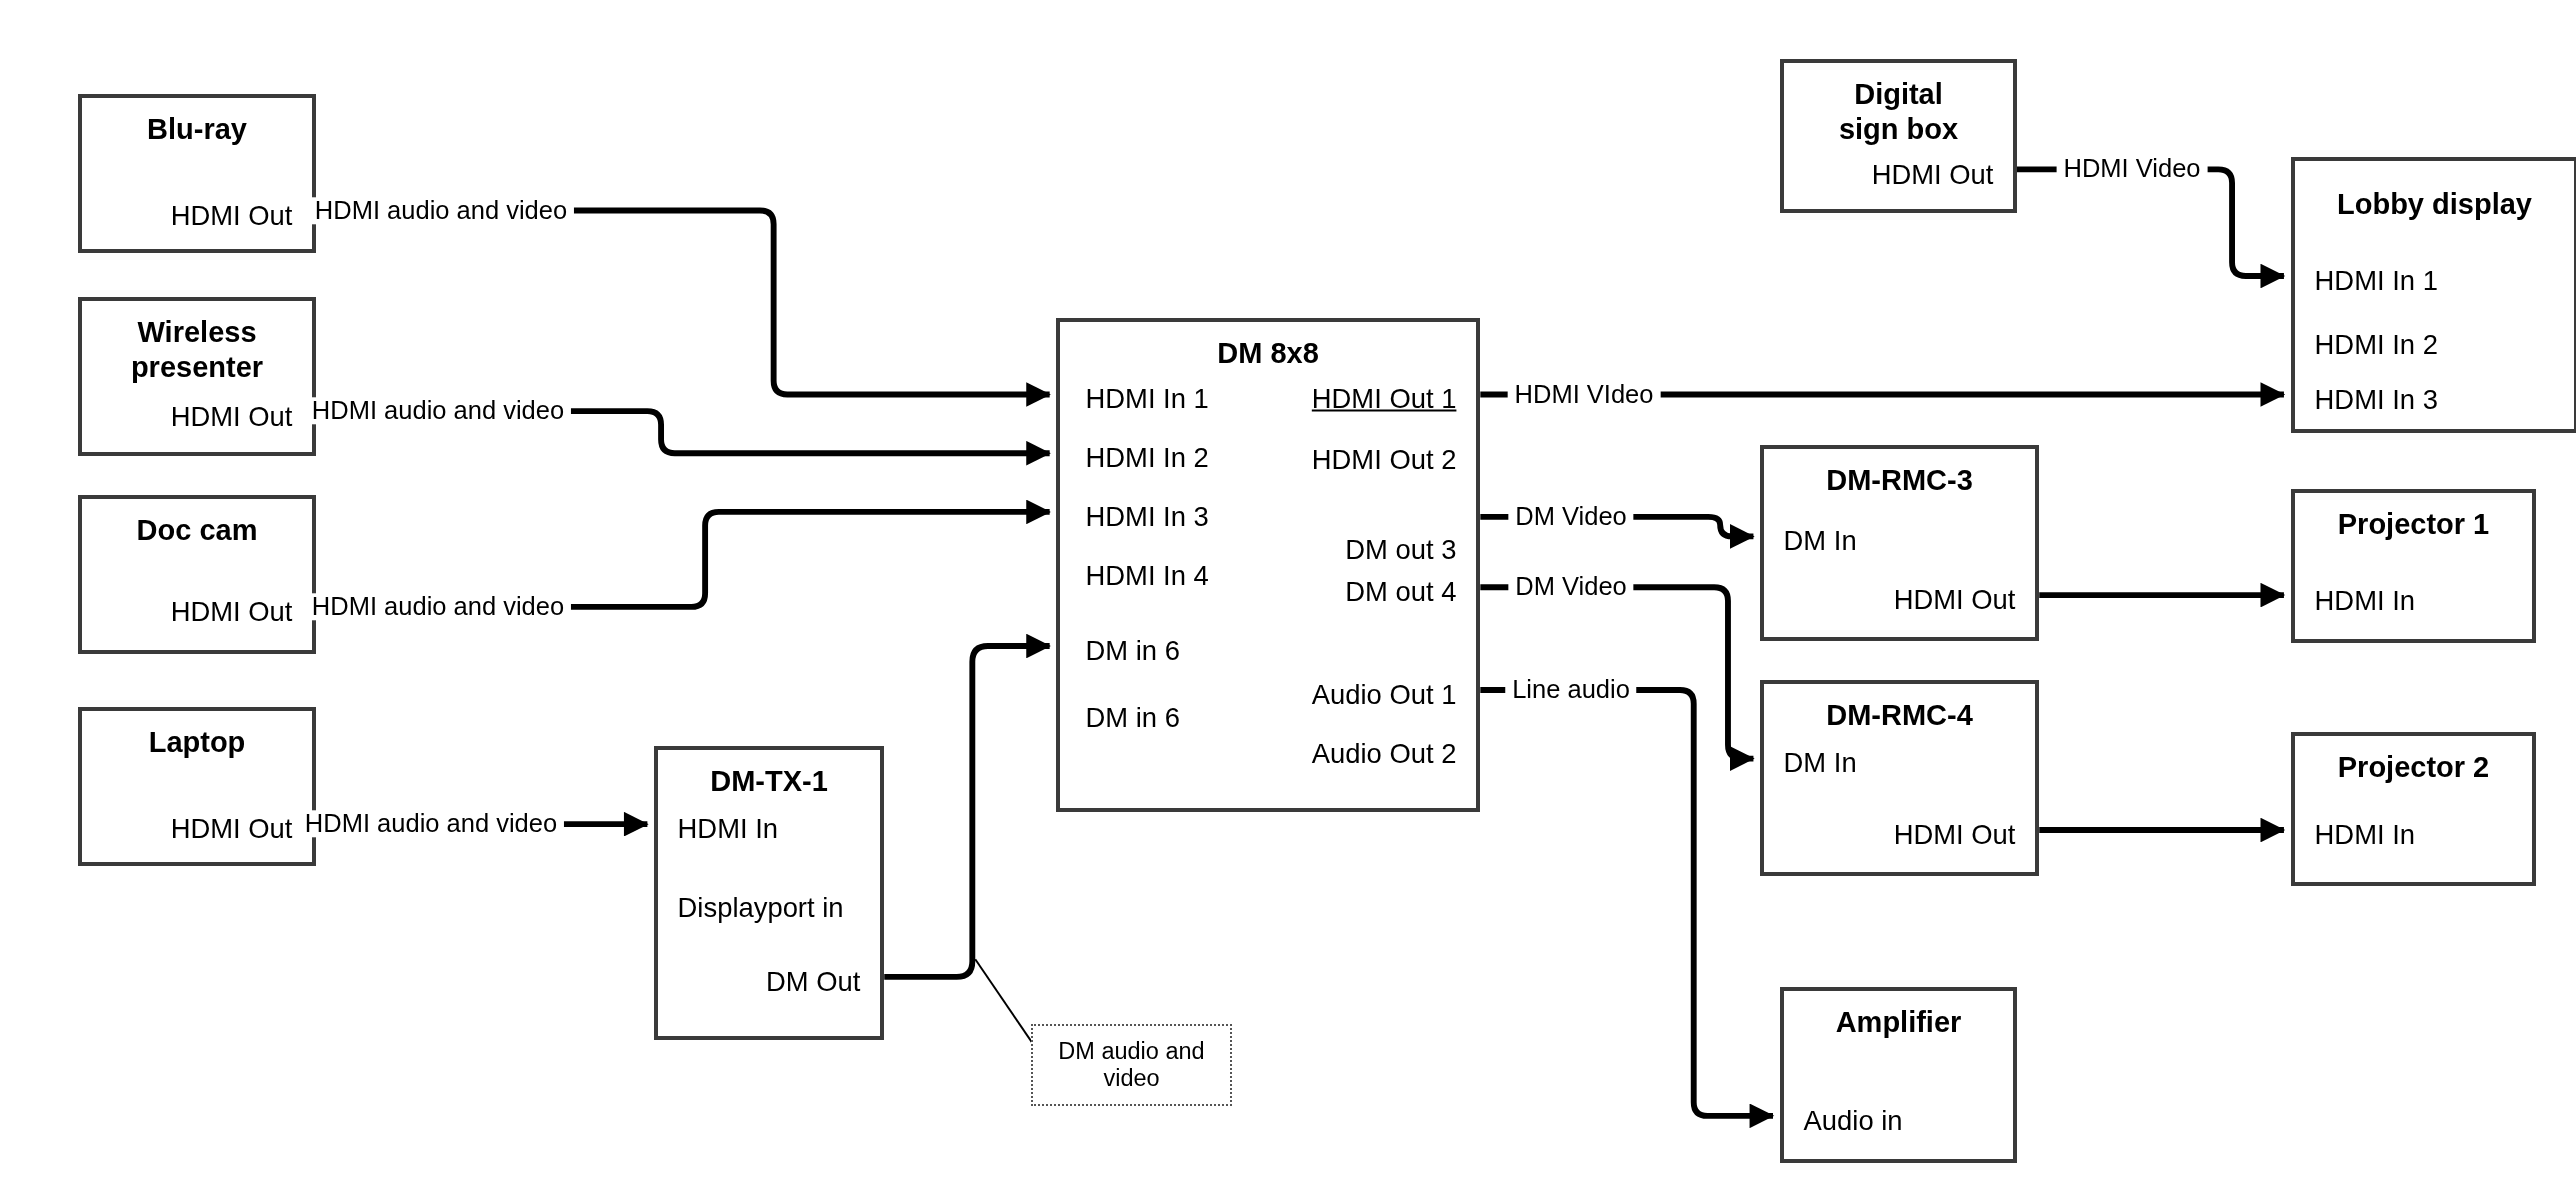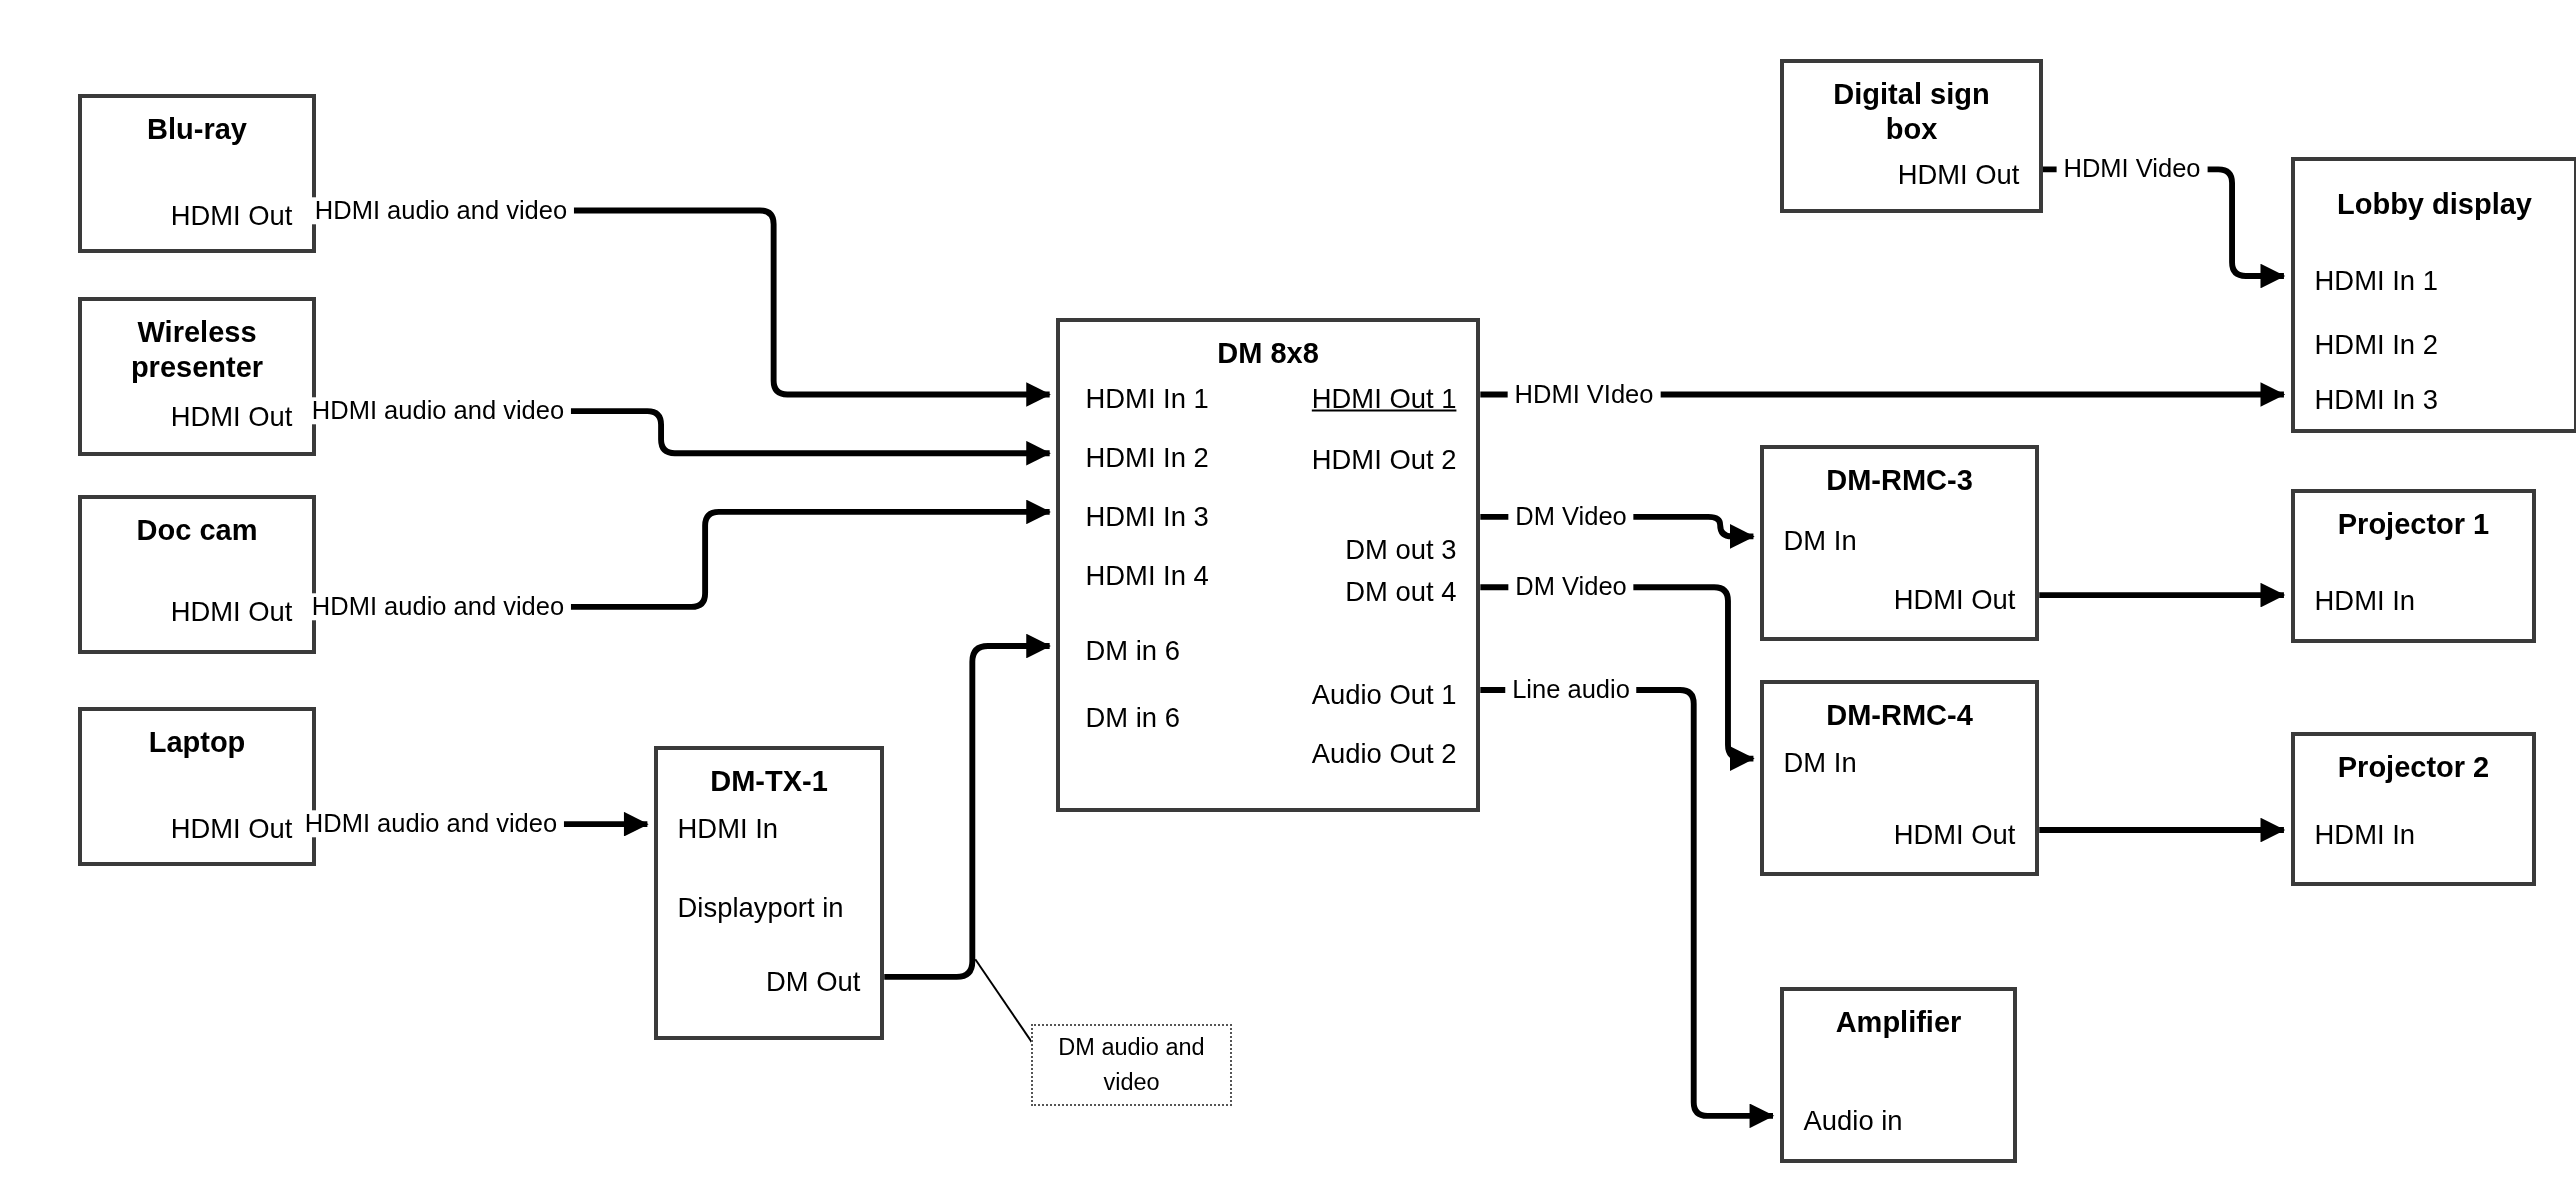--- a/index.html
+++ b/index.html
@@ -42,21 +42,21 @@
     padding:0 6.9px;
     white-space:nowrap;
     z-index:3;
   }
   .note{
     position:absolute;
     border:2.9px dotted #555;
     box-sizing:border-box;
     display:flex;align-items:center;justify-content:center;
     text-align:center;
-    font-size:23.5px;line-height:35px;
+    font-size:23.5px;line-height:27px;
     background:#ffffff;
     z-index:3;
     padding:3.9px 17.6px;
   }
 </style>
 </head>
 <body>
 
 <div class="canvas">
 
@@ -119,21 +119,21 @@
     <div class="port left" style="left:25.5px;top:328px;">DM in 6</div>
     <div class="port left" style="left:25.5px;top:395px;">DM in 6</div>
     <div class="port right" style="top:76px;text-decoration:underline;">HDMI Out 1</div>
     <div class="port right" style="top:137px;">HDMI Out 2</div>
     <div class="port right" style="top:199px;margin-top:28px;">DM out 3</div>
     <div class="port right" style="top:269px;">DM out 4</div>
     <div class="port right" style="top:372px;">Audio Out 1</div>
     <div class="port right" style="top:431px;">Audio Out 2</div>
   </div>
 
-  <div class="node" style="left:1780px;top:59px;width:263px;height:154px;">
+  <div class="node" style="left:1780px;top:59px;width:237px;height:154px;">
     <div class="title narrow">Digital sign box</div>
     <div class="port right" style="top:111px;">HDMI Out</div>
   </div>
 
   <div class="node" style="left:2291px;top:157px;width:287px;height:276px;">
     <div class="title narrow" style="top:25.5px;">Lobby display</div>
     <div class="port left" style="top:119px;">HDMI In 1</div>
     <div class="port left" style="top:183px;">HDMI In 2</div>
     <div class="port left" style="top:238px;">HDMI In 3</div>
   </div>

